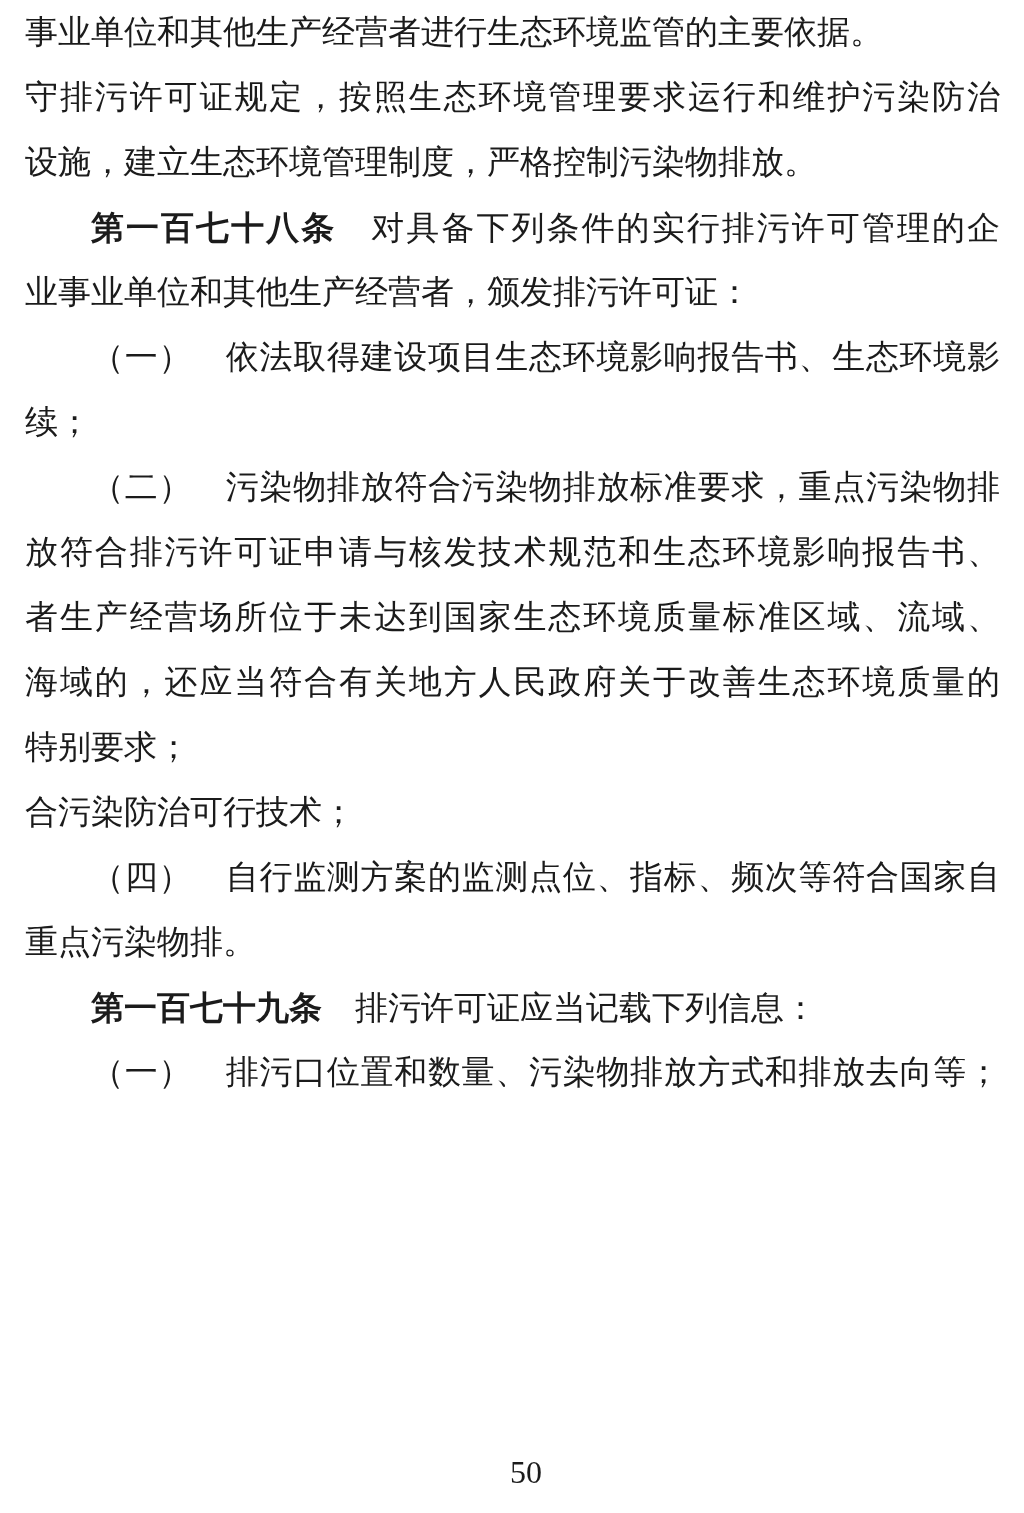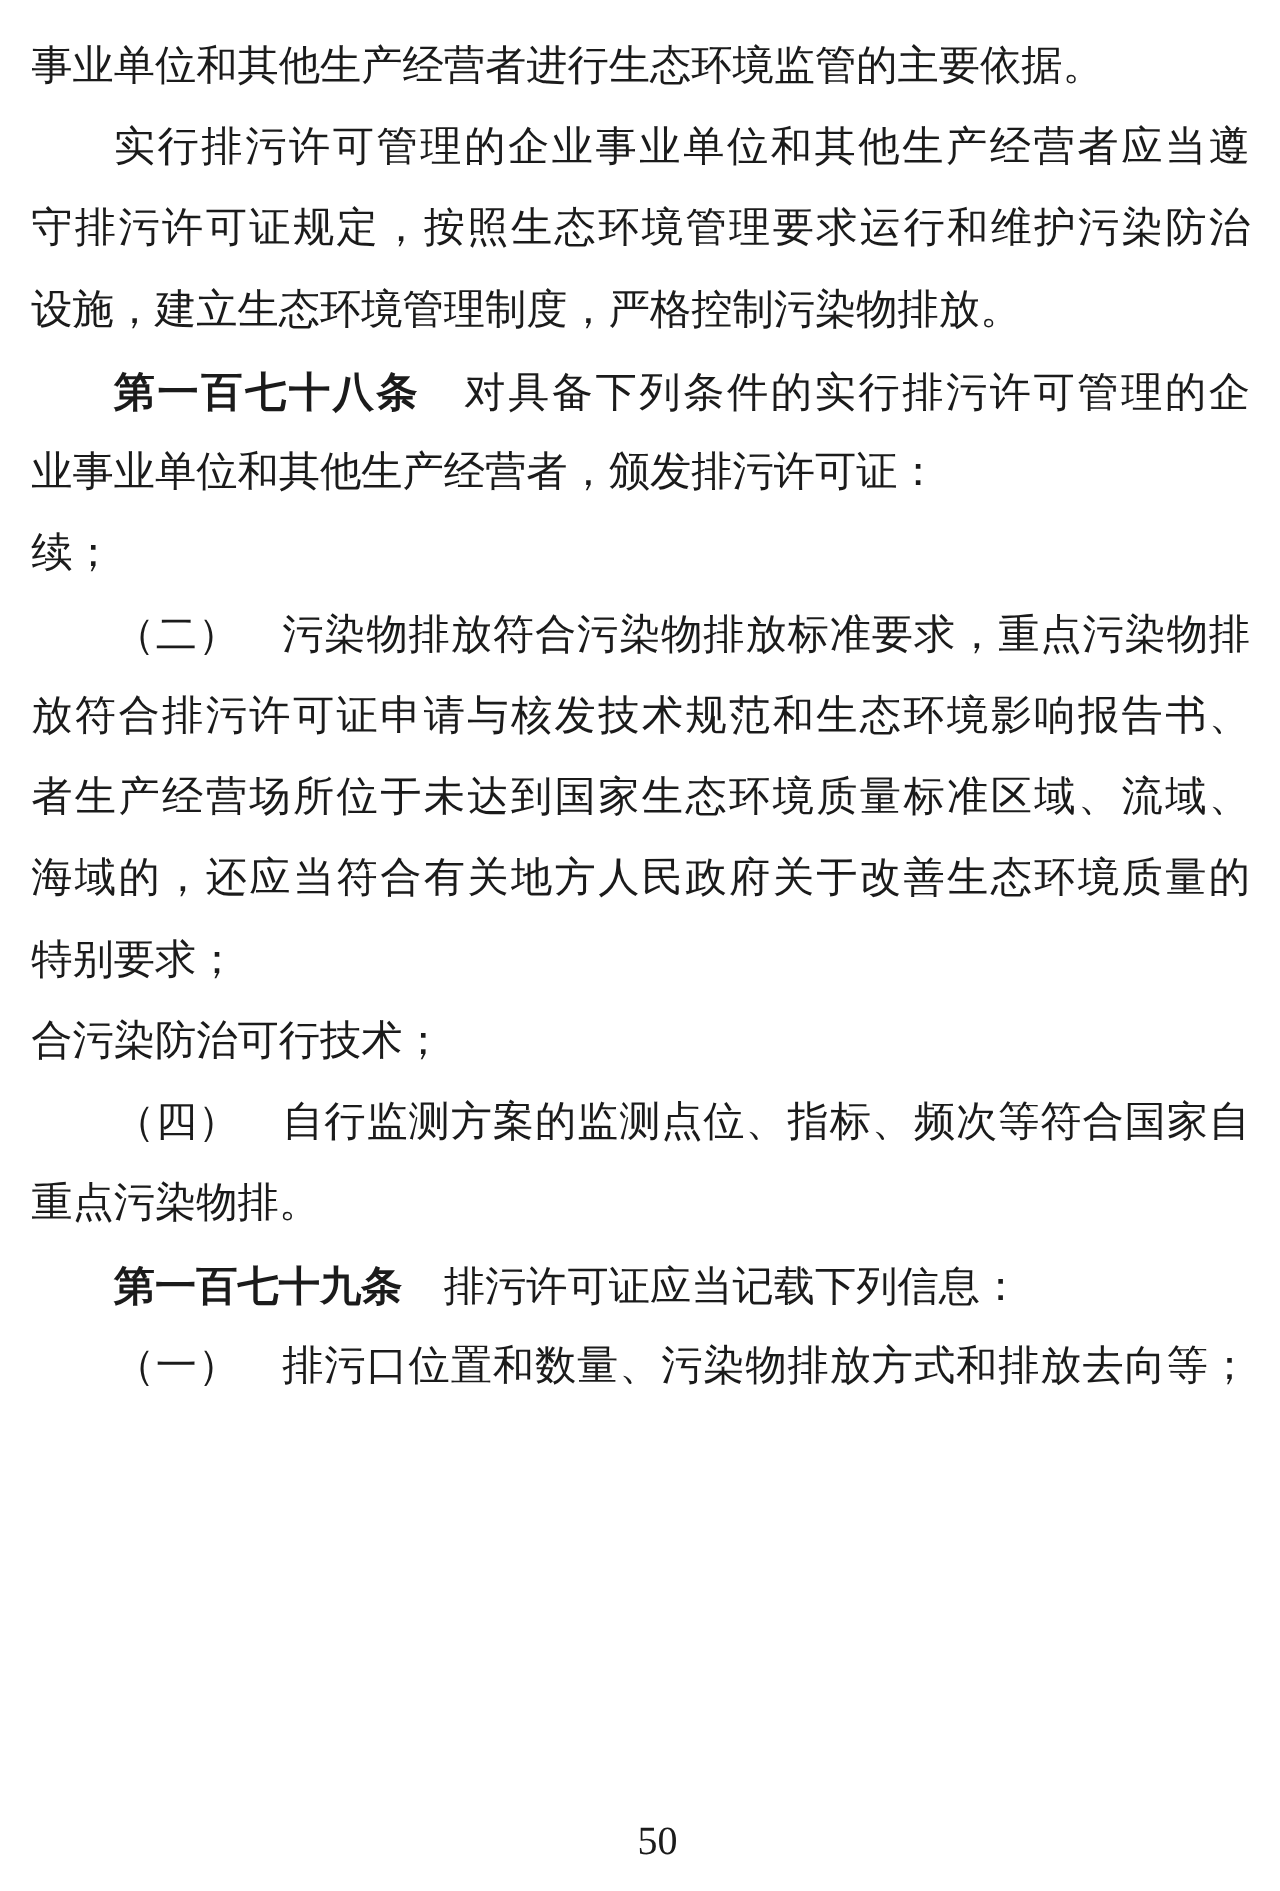--- a/index.html
+++ b/index.html
@@ -7,21 +7,21 @@
     width: 1024px;
     height: 1513px;
     background: #ffffff;
     position: relative;
     font-family: "Liberation Serif", "DejaVu Serif", serif;
     color: #1b1b1b;
     overflow: hidden;
   }
   .doc-body {
     position: absolute;
-    top: 21px;
+    top: 0;
     left: 25px;
     width: 975px;
   }
   .line {
     height: 65px;
     line-height: 65px;
     font-size: 33px;
     color: #1b1b1b;
     letter-spacing: 0;
   }
@@ -47,25 +47,25 @@
     line-height: 40px;
     color: #1b1b1b;
     padding-left: 14px;
   }
 </style>
 </head>
 <body>
 
 <div class="doc-body">
   <div class="line">事业单位和其他生产经营者进行生态环境监管的主要依据。</div>
-  <div class="line indent fill">实行排污许可管理的企业事业单位和其他生产经营者应当遵</div>
   <div class="line fill">守排污许可证规定，按照生态环境管理要求运行和维护污染防治</div>
   <div class="line">设施，建立生态环境管理制度，严格控制污染物排放。</div>
   <div class="line indent fill"><span class="article-num">第一百七十八条</span><span>　对具备下列条件的实行排污许可管理的企</span></div>
   <div class="line">业事业单位和其他生产经营者，颁发排污许可证：</div>
+  <div class="line indent fill">（一）　依法取得建设项目生态环境影响报告书、生态环境影</div>
   <div class="line">续；</div>
   <div class="line indent fill">（二）　污染物排放符合污染物排放标准要求，重点污染物排</div>
   <div class="line fill">放符合排污许可证申请与核发技术规范和生态环境影响报告书、</div>
   <div class="line fill">者生产经营场所位于未达到国家生态环境质量标准区域、流域、</div>
   <div class="line fill">海域的，还应当符合有关地方人民政府关于改善生态环境质量的</div>
   <div class="line">特别要求；</div>
   <div class="line">合污染防治可行技术；</div>
   <div class="line indent fill">（四）　自行监测方案的监测点位、指标、频次等符合国家自</div>
   <div class="line">重点污染物排。</div>
   <div class="line indent"><span class="article-num">第一百七十九条</span><span>　排污许可证应当记载下列信息：</span></div>

